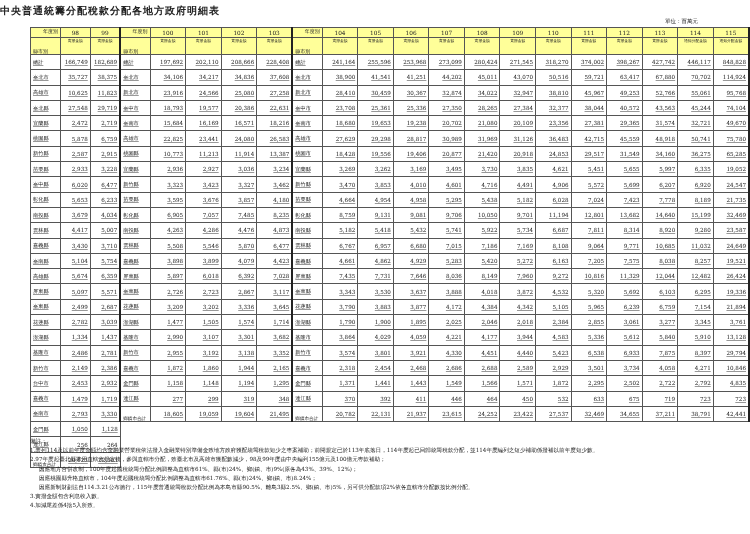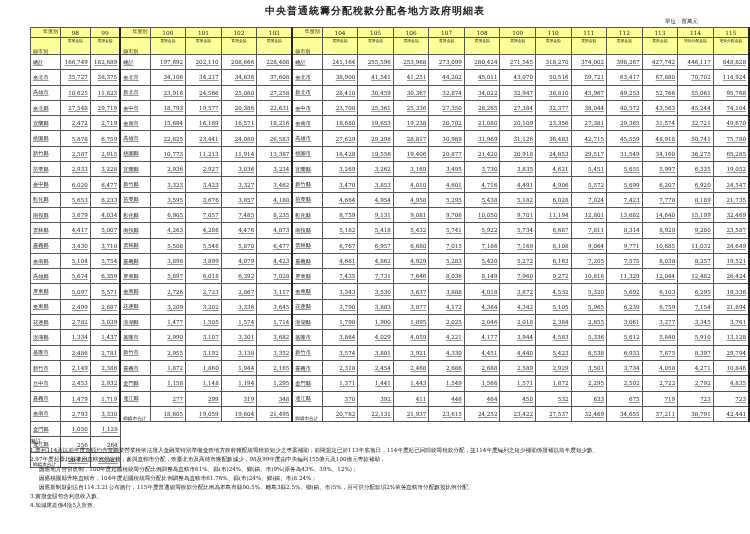--- a/index.html
+++ b/index.html
@@ -1,18 +1,18 @@
 <!DOCTYPE html>
 <html><head>
 <meta charset="utf-8">
 <style>
   html, body { margin:0; padding:0; background:#ffffff; }
   body { width:750px; height:534px; position:relative; overflow:hidden;
          font-family:"DejaVu Serif","Liberation Serif",serif; color:#222; }
-  .title { position:absolute; left:0; width:750px; top:4px; text-align:center;
+  .title { position:absolute; left:0; width:750px; top:4px; 
            font-size:10px; font-weight:bold; letter-spacing:1px; }
   .unit { position:absolute; right:52px; top:18px; font-size:5.5px; }
   table.main { position:absolute; left:30px; top:27px; border-collapse:collapse;
                font-size:5.6px; table-layout:fixed; }
   table.main td { border:1px solid #555; padding:0 2px; height:14.3px; white-space:nowrap;
                   overflow:hidden; }
   table.main td.num { text-align:right; text-decoration:underline; text-decoration-color:#999; }
   table.main td.name { text-align:left; font-size:5.2px; text-decoration:underline; text-decoration-color:#999; }
   table.main td.name2 { font-size:4.6px; line-height:5.5px; vertical-align:bottom; }
   tr.hdr1 td { background:#ffff99; height:9px; text-align:center; font-size:5.8px; }

